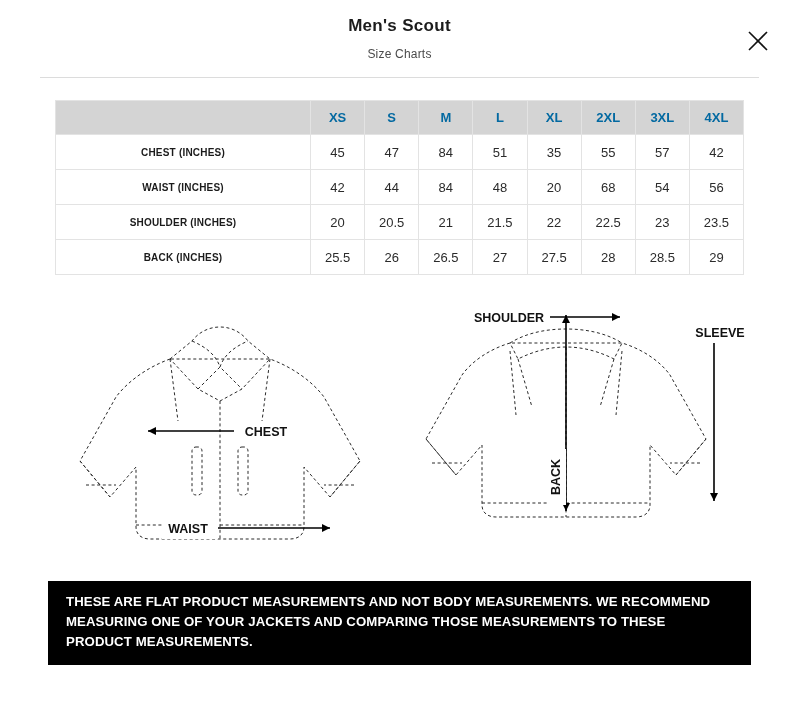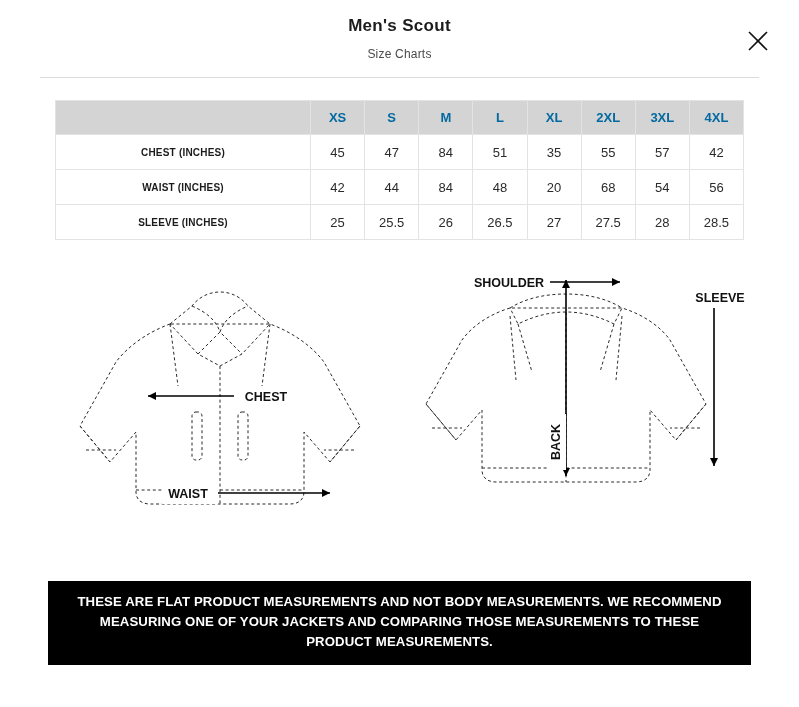--- a/index.html
+++ b/index.html
@@ -100,21 +100,21 @@
   }
   .figures svg { display: block; margin: 0 auto; }
 
   .footnote {
     position: absolute;
     left: 48px;
     right: 48px;
     bottom: 42px;
     background: #000000;
     color: #ffffff;
-    text-align: center;
+    text-align: left;
     font-size: 13.2px;
     font-weight: bold;
     line-height: 1.52;
     padding: 11px 18px 13px 18px;
     box-sizing: border-box;
     letter-spacing: 0.1px;
   }
 </style>
 </head>
 <body>
@@ -169,29 +169,40 @@
             <td>42</td>
             <td>44</td>
             <td>84</td>
             <td>48</td>
             <td>20</td>
             <td>68</td>
             <td>54</td>
             <td>56</td>
           </tr>
           <tr>
-            <th class="rowhead">SLEEVE (INCHES)</th>
-            <td>25</td>
+            <th class="rowhead">SHOULDER (INCHES)</th>
+            <td>20</td>
+            <td>20.5</td>
+            <td>21</td>
+            <td>21.5</td>
+            <td>22</td>
+            <td>22.5</td>
+            <td>23</td>
+            <td>23.5</td>
+          </tr>
+          <tr>
+            <th class="rowhead">BACK (INCHES)</th>
             <td>25.5</td>
             <td>26</td>
             <td>26.5</td>
             <td>27</td>
             <td>27.5</td>
             <td>28</td>
             <td>28.5</td>
+            <td>29</td>
           </tr>
         </tbody>
     </table>
   </div>
 
   <div class="figures">
     <svg width="760" height="262" viewBox="0 0 760 262">
       <g fill="none" stroke="#2a2a2a" stroke-width="1" stroke-dasharray="3,2.6">
 
         <path d="M150,70 C128,78 108,92 96,108 L60,172 L90,208 L116,178 L116,238 C116,246 122,250 130,250 L270,250 C278,250 284,246 284,238 L284,178 L310,208 L340,172 L304,108 C292,92 272,78 250,70 Z"></path>

